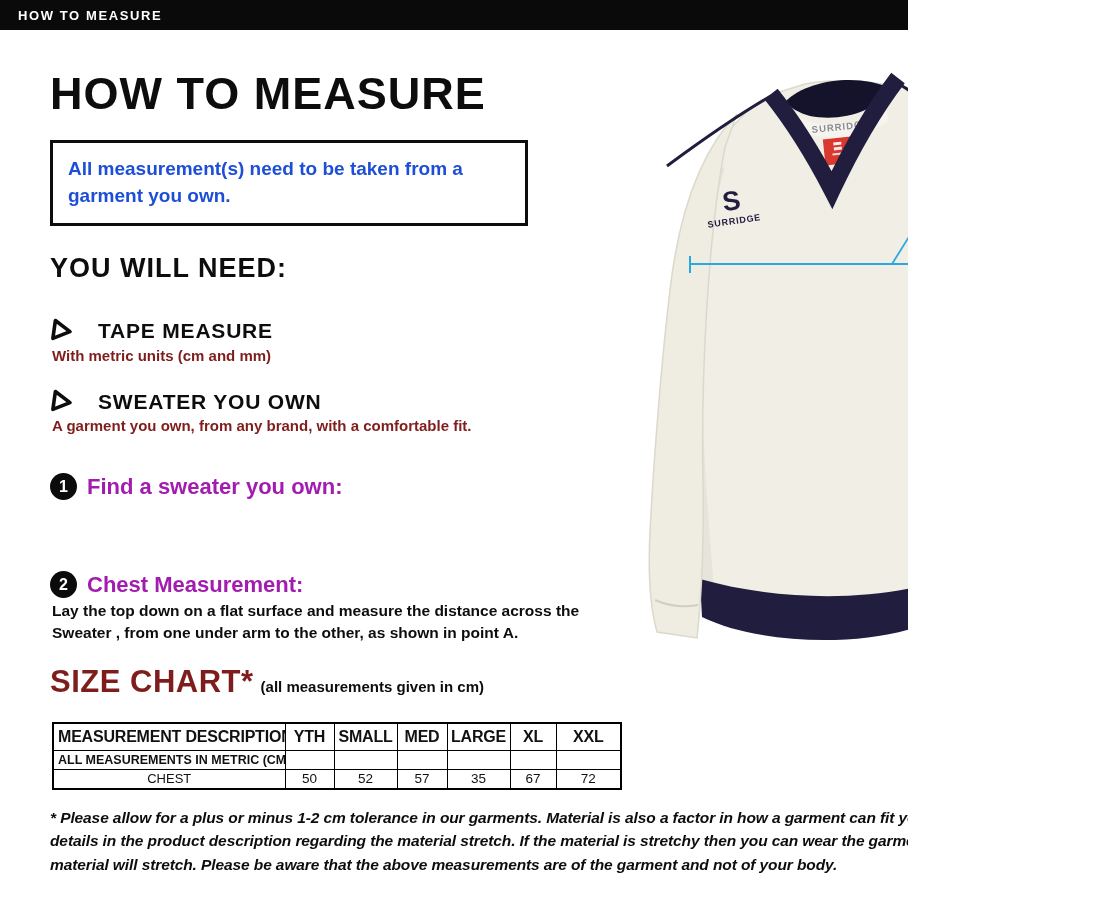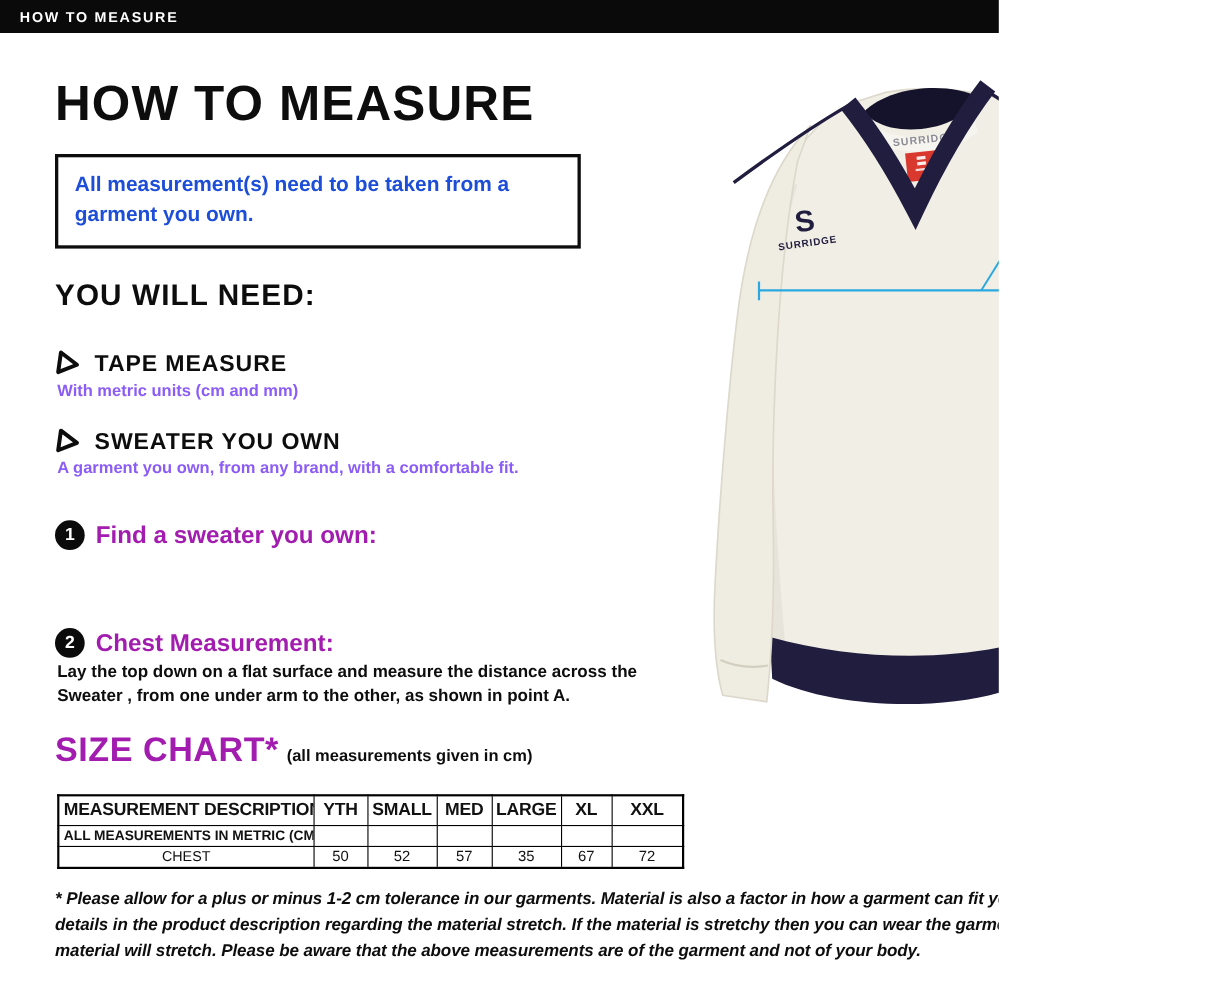--- a/index.html
+++ b/index.html
@@ -16,31 +16,31 @@
   .topbar-logo .logo-word { color:#fff; font-size:6.5px; font-weight:bold; letter-spacing:1.4px; margin-top:1px; }
 
   
   .h1 { position:absolute; left:50px; top:68px; font-size:45px; font-weight:bold; letter-spacing:1px; color:#0d0d0d; }
   .notice-box { position:absolute; left:50px; top:140px; width:478px; border:3px solid #0d0d0d;
                 padding:13px 15px; font-size:19px; font-weight:bold; line-height:1.42; color:#1d4ed8; }
   .h2 { position:absolute; left:50px; top:253px; font-size:27px; font-weight:bold; letter-spacing:1px; color:#0d0d0d; }
 
   .need-item { position:absolute; left:50px; display:flex; align-items:center; gap:12px; }
   .need-item .tri { flex:0 0 auto; display:block; }
-  .need-label { font-size:21px; font-weight:bold; letter-spacing:0.8px; color:#0d0d0d; }
-  .need-desc { position:absolute; left:52px; font-size:15px; font-weight:bold; color:#8b5cf6; }
+  .need-label { font-size:21px; font-weight:bold; letter-spacing:0.8px; color:#0d0d0d;margin-left:12px; }
+  .need-desc { position:absolute; left:52px; font-size:15px; font-weight:bold; color:#7f1d1d; }
 
   .step-head { position:absolute; left:50px; display:flex; align-items:center; gap:10px; }
   .step-num { width:27px; height:27px; border-radius:50%; background:#0b0b0b; color:#fff;
               display:flex; align-items:center; justify-content:center; font-size:16px; font-weight:bold; }
   .step-title { font-size:22px; font-weight:bold; color:#a21caf;text-align:center; }
   .step-body { position:absolute; left:52px; font-size:15.5px; font-weight:bold; line-height:1.45; color:#0d0d0d; }
 
   .sizechart-head { position:absolute; left:50px; top:664px; display:flex; align-items:baseline; }
-  .sizechart-head .big { font-size:31px; font-weight:bold; letter-spacing:0.5px; color:#a21caf; }
+  .sizechart-head .big { font-size:31px; font-weight:bold; letter-spacing:0.5px; color:#7f1d1d; }
   .sizechart-head .small { font-size:15px; font-weight:bold; margin-left:7px; color:#0d0d0d; }
 
   table.size-table { position:absolute; left:52px; top:722px; width:568px; border-collapse:collapse;
                      table-layout:fixed; background:#fff; }
   table.size-table th, table.size-table td { border:1.5px solid #000; overflow:hidden; white-space:nowrap; }
   table.size-table { border:2px solid #000; }
   th.c-desc, td.c-desc { text-align:left; padding:1px 4px; }
   table.size-table th { font-size:16px; font-weight:bold; height:27px; letter-spacing:-0.2px; }
   table.size-table td { text-align:center; font-size:13.5px; font-weight:normal; height:20px; }
   tr.metric-row td { font-size:12.5px; font-weight:bold; height:19px; }

